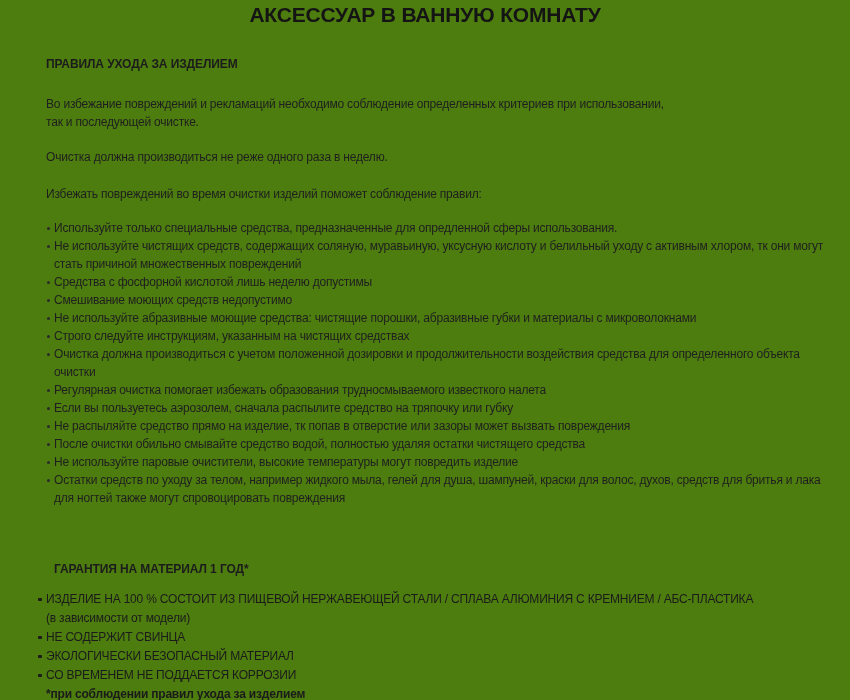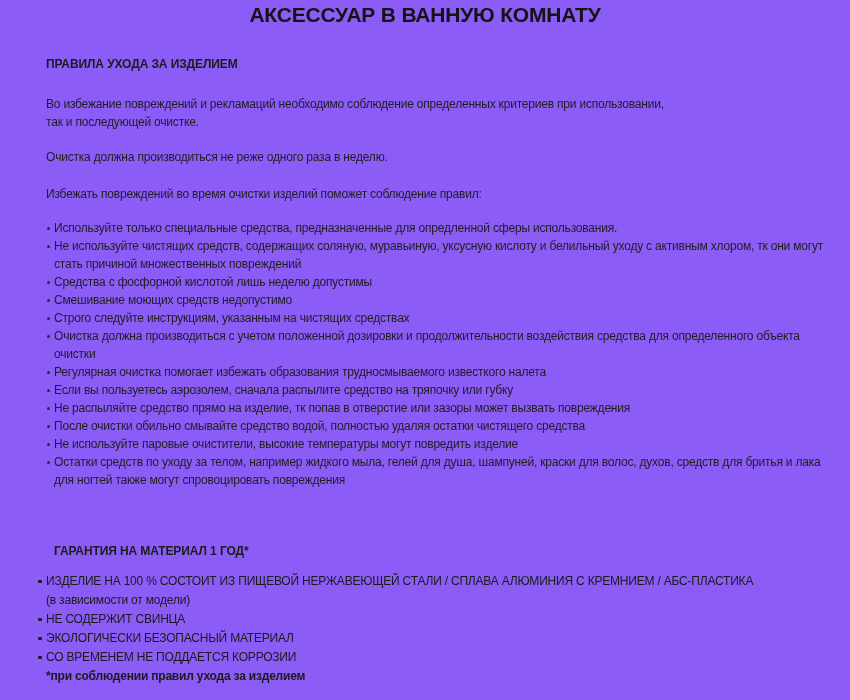--- a/index.html
+++ b/index.html
@@ -1,20 +1,20 @@
 <!DOCTYPE html>
 <html lang="ru"><head>
 <meta charset="utf-8">
 <style>
   html, body { margin: 0; padding: 0; background: #ffffff; }
   .page {
     position: relative;
     width: 850px;
     height: 700px;
-    background: #8b5cf6;
+    background: #4d7c0f;
     overflow: hidden;
     font-family: "Liberation Sans", "DejaVu Sans", sans-serif;
     color: #1f1f1f;
   }
   .title {
     margin: 0;
     padding-top: 2px;
     text-align: center;
     font-size: 21px;
     line-height: 25px;
@@ -109,20 +109,21 @@
       <p class="para para-1">Во избежание повреждений и рекламаций необходимо соблюдение определенных критериев при использовании,
 так и последующей очистке.</p>
       <p class="para para-2">Очистка должна производиться не реже одного раза в неделю.</p>
       <p class="para para-3">Избежать повреждений во время очистки изделий поможет соблюдение правил:</p>
 
       <div class="rules">
         <div class="rule"><span class="dot"></span><span>Используйте только специальные средства, предназначенные для опредленной сферы использования.</span></div>
         <div class="rule"><span class="dot"></span><span>Не используйте чистящих средств, содержащих соляную, муравьиную, уксусную кислоту и белильный уходу с активным хлором, тк они могут стать причиной множественных повреждений</span></div>
         <div class="rule"><span class="dot"></span><span>Средства с фосфорной кислотой лишь неделю допустимы</span></div>
         <div class="rule"><span class="dot"></span><span>Смешивание моющих средств недопустимо</span></div>
+        <div class="rule"><span class="dot"></span><span>Не используйте абразивные моющие средства: чистящие порошки, абразивные губки и материалы с микроволокнами</span></div>
         <div class="rule"><span class="dot"></span><span>Строго следуйте инструкциям, указанным на чистящих средствах</span></div>
         <div class="rule"><span class="dot"></span><span>Очистка должна производиться с учетом положенной дозировки и продолжительности воздействия средства для определенного объекта очистки</span></div>
         <div class="rule"><span class="dot"></span><span>Регулярная очистка помогает избежать образования трудносмываемого известкого налета</span></div>
         <div class="rule"><span class="dot"></span><span>Если вы пользуетесь аэрозолем, сначала распылите средство на тряпочку или губку</span></div>
         <div class="rule"><span class="dot"></span><span>Не распыляйте средство прямо на изделие, тк попав в отверстие или зазоры может вызвать повреждения</span></div>
         <div class="rule"><span class="dot"></span><span>После очистки обильно смывайте средство водой, полностью удаляя остатки чистящего средства</span></div>
         <div class="rule"><span class="dot"></span><span>Не используйте паровые очистители, высокие температуры могут повредить изделие</span></div>
         <div class="rule"><span class="dot"></span><span>Остатки средств по уходу за телом, например жидкого мыла, гелей для душа, шампуней, краски для волос, духов, средств для бритья и лака для ногтей также могут спровоцировать повреждения</span></div>
       </div>
     </div>

